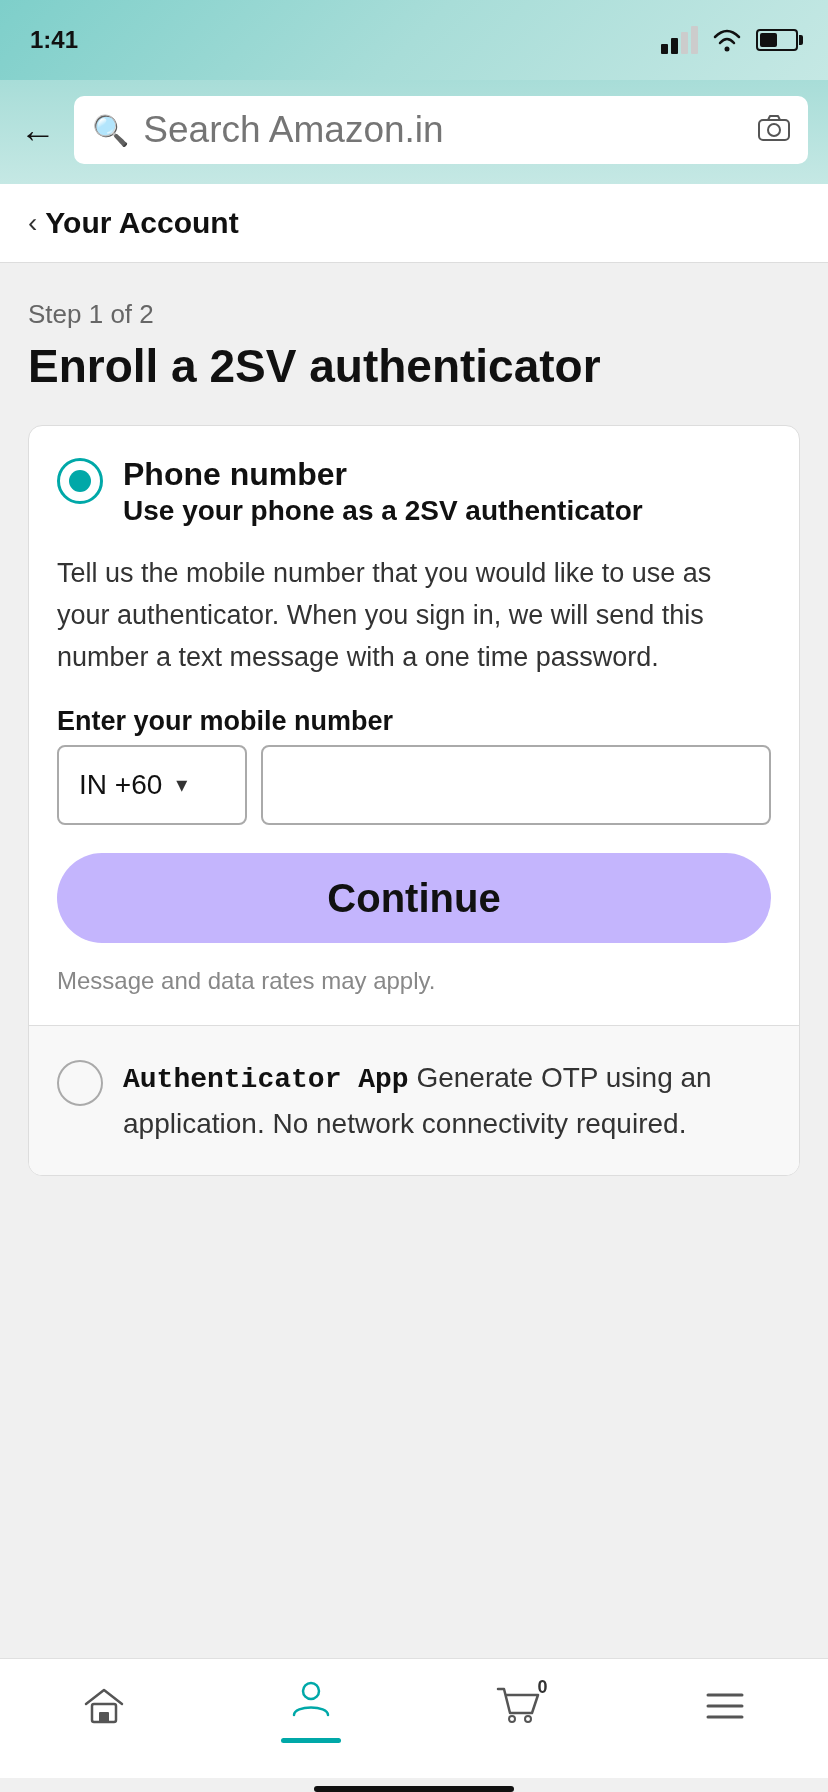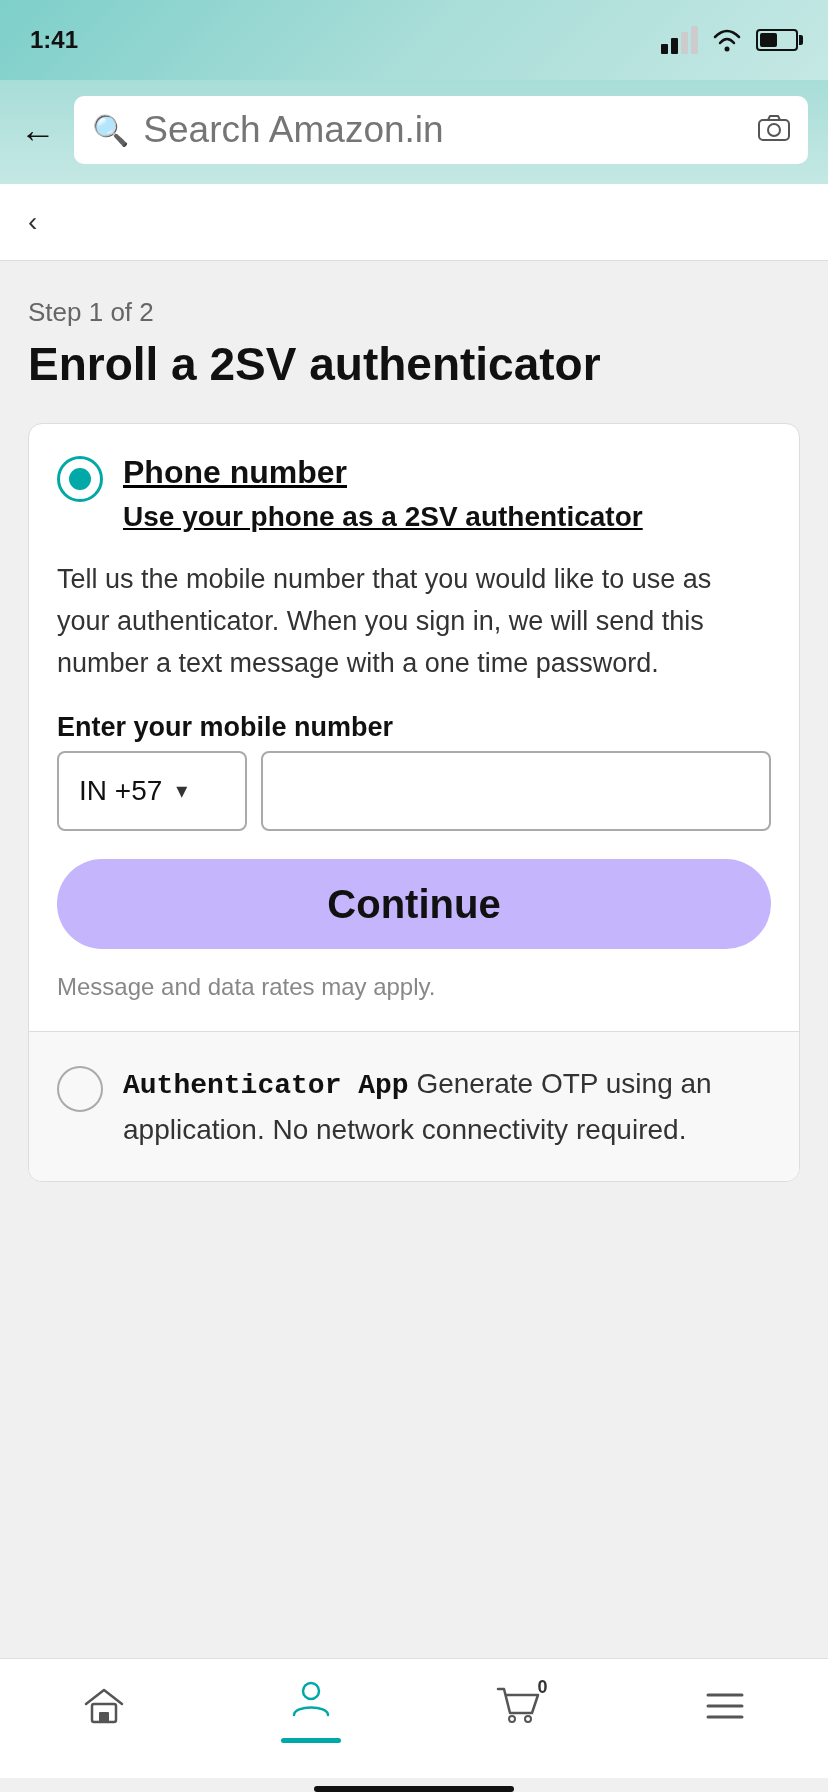--- a/index.html
+++ b/index.html
@@ -195,23 +195,22 @@
     .radio-dot {
       width: 22px;
       height: 22px;
       border-radius: 50%;
       background: #00a8a8;
     }
     .option-title-wrap {
       display: flex;
       flex-wrap: wrap;
       align-items: flex-end;
-      gap: 10px;
+      gap: 2px;
       flex: 1;
-      text-decoration: underline;
     }
     .option-title-bold {
       font-size: 32px;
       font-weight: 800;
       color: #111;
     }
     .option-title-sub {
       font-size: 28px;
       font-weight: 700;
       color: #111;
@@ -409,20 +408,21 @@
         <rect x="1" y="7" width="30" height="20" rx="4" stroke="#555" stroke-width="2"></rect>
         <circle cx="16" cy="17" r="6" stroke="#555" stroke-width="2"></circle>
         <path d="M10 7 L12 3 L20 3 L22 7" stroke="#555" stroke-width="2" stroke-linejoin="round"></path>
       </svg>
     </span>
   </div>
 </div>
 
 <div class="breadcrumb-bar">
   <span class="breadcrumb-chevron">‹</span>
+  <span class="breadcrumb-text">Your Account</span>
 </div>
 
 <div class="main-content">
   <div class="step-label">Step 1 of 2</div>
   <div class="page-title">Enroll a 2SV authenticator</div>
 
   <div class="card">
 
     <div class="option-section">
       <div class="option-header">
@@ -434,21 +434,21 @@
           <span class="option-title-sub">Use your phone as a 2SV authenticator</span>
         </div>
       </div>
 
       <p class="option-description">Tell us the mobile number that you would like to use as your authenticator. When you sign in, we will send this number a text message with a one time password.</p>
 
       <div class="mobile-number-label">Enter your mobile number</div>
 
       <div class="phone-input-row">
         <div class="country-select">
-          <span class="country-select-text">IN +57</span>
+          <span class="country-select-text">IN +60</span>
           <span class="dropdown-arrow">▾</span>
         </div>
         <input class="phone-number-input" type="tel" value="" style="">
       </div>
 
       <button class="continue-button">Continue</button>
 
       <p class="disclaimer-text">Message and data rates may apply.</p>
     </div>
 

